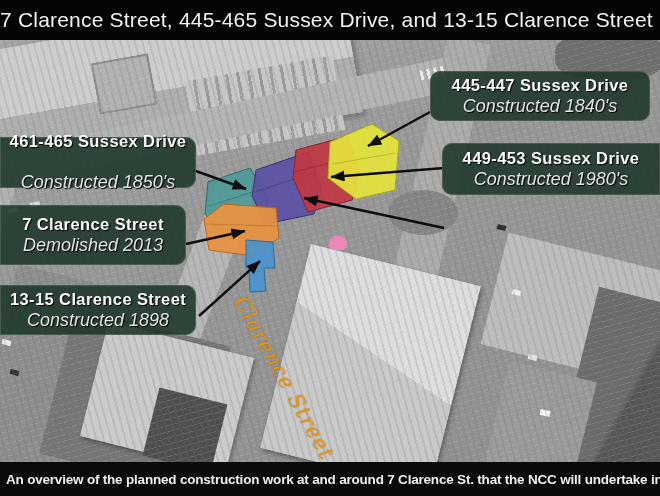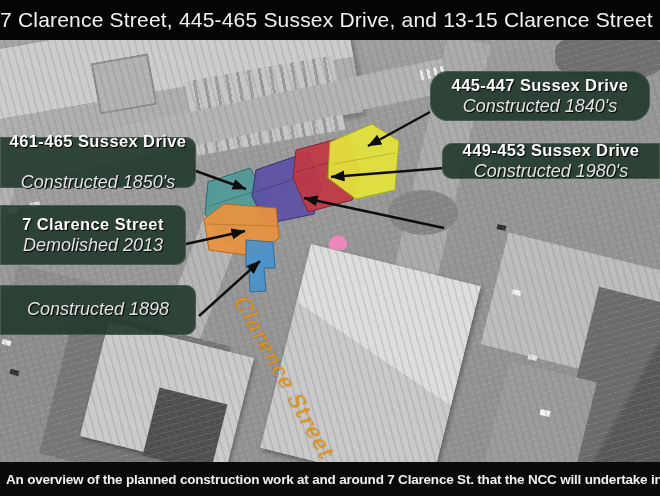--- a/index.html
+++ b/index.html
@@ -26,21 +26,21 @@
   
   .callout{position:absolute;background:rgba(33,56,43,.9);box-shadow:0 0 0 1px rgba(120,140,125,.35) inset;
            display:flex;flex-direction:column;justify-content:center;align-items:center;
            text-align:center;z-index:30;}
   .callout .c-title{color:#fafafa;font-size:16.5px;font-weight:bold;letter-spacing:.4px;
                     text-shadow:1px 1px 1px #000;line-height:1.25;}
   .callout .c-sub{color:#e2e2e2;font-size:18px;font-style:italic;text-shadow:1px 1px 1px #000;
                   line-height:1.2;}
   .round-right{border-radius:0 10px 10px 0;}
   .round-left{border-radius:10px 0 0 10px;}
-  .round-all{border-radius:18px;}
+  .round-all{border-radius:10px;}
   
   #street-label{position:absolute;left:250px;top:252px;width:230px;z-index:20;
     font-family:"DejaVu Serif",serif;font-style:italic;font-size:21px;letter-spacing:1px;
     color:#e8930f;text-shadow:0 0 2px rgba(90,50,0,.4);
     transform:rotate(61deg);transform-origin:left top;}
   
   #overlay{position:absolute;left:0;top:0;width:660px;height:422px;z-index:25;}
 </style>
 </head>
 <body>
@@ -143,29 +143,30 @@
     <div id="street-label">Clarence Street</div>
 
     <div class="callout round-all" style="left:430px;top:31px;width:220px;height:50px;">
       <span class="c-title">445-447 Sussex Drive</span>
       <span class="c-sub">Constructed 1840's</span>
     </div>
     <div class="callout round-right" style="left:0;top:97px;width:196px;height:51px;gap:20px;">
       <span class="c-title">461-465 Sussex Drive</span>
       <span class="c-sub">Constructed 1850's</span>
     </div>
-    <div class="callout round-left" style="left:442px;top:103px;width:218px;height:36px;text-align:right;">
+    <div class="callout round-left" style="left:442px;top:103px;width:218px;height:52px;text-align:right;">
       <span class="c-title">449-453 Sussex Drive</span>
       <span class="c-sub">Constructed 1980's</span>
     </div>
     <div class="callout round-right" style="left:0;top:165px;width:186px;height:60px;">
       <span class="c-title">7 Clarence Street</span>
       <span class="c-sub">Demolished 2013</span>
     </div>
     <div class="callout round-right" style="left:0;top:245px;width:196px;height:50px;">
+      <span class="c-title">13-15 Clarence Street</span>
       <span class="c-sub">Constructed 1898</span>
     </div>
   </div>
 
   <div id="caption-bar">
     <span class="caption">An overview of the planned construction work at and around 7 Clarence St. that the NCC will undertake in 2016.</span>
   </div>
 
 </div>
 

